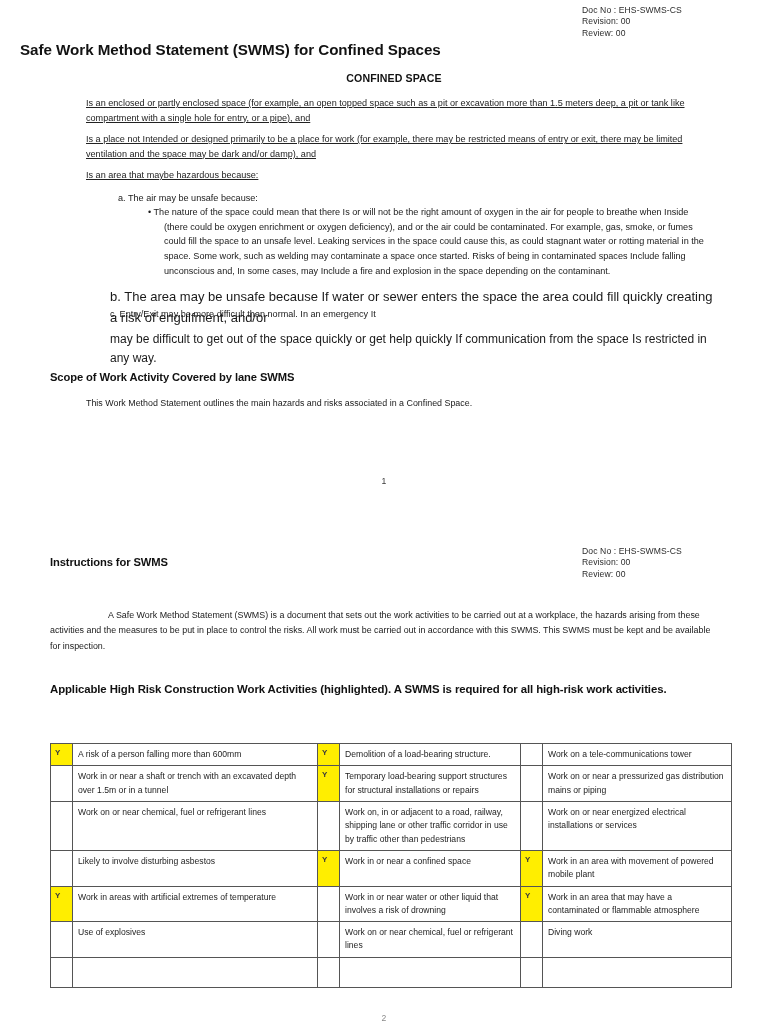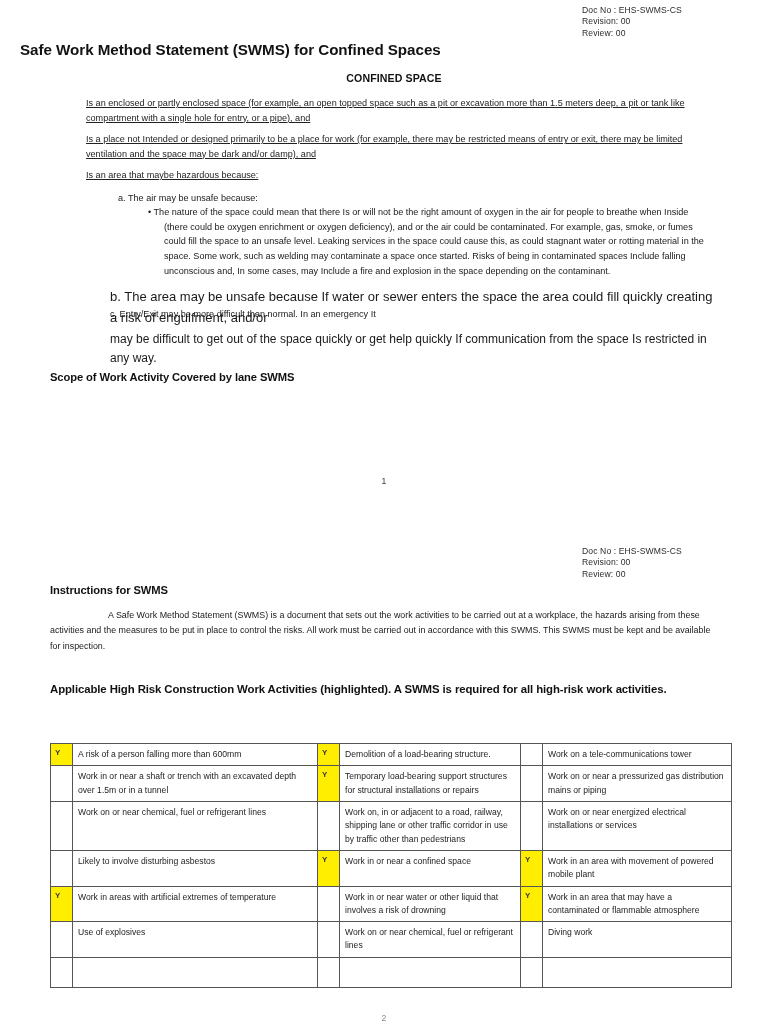--- a/index.html
+++ b/index.html
@@ -121,21 +121,21 @@
 
   
   .sec-h {
     position: absolute;
     font-weight: bold;
     color: #111;
     font-size: 11.2px;
     letter-spacing: -.1px;
   }
   .sec-scope   { left: 50px; top: 371px; }
-  .sec-instr   { left: 50px; top: 584px; text-align: right; }
+  .sec-instr   { left: 50px; top: 556px; text-align: right; }
   .sec-applic  {
     left: 50px; top: 681px; width: 660px;
     font-size: 11.4px; line-height: 1.45;
   }
 
   .scope-body {
     position: absolute;
     left: 86px; top: 396px; width: 620px;
     font-size: 8.9px; line-height: 1.6;
   }
@@ -208,20 +208,21 @@
 
   <div class="list-a">a.   The air may be unsafe because:</div>
   <div class="bullet-block">
     <div class="lead">• The nature of the space could mean that there Is or will not be the right amount of oxygen in the air for people to breathe when Inside (there could be oxygen enrichment or oxygen deficiency), and or the air could be contaminated. For example, gas, smoke, or fumes could fill the space to an unsafe level. Leaking services in the space could cause this, as could stagnant water or rotting material in the space. Some work, such as welding may contaminate a space once started. Risks of being in contaminated spaces Include falling unconscious and, In some cases, may Include a fire and explosion in the space depending on the contaminant.</div>
   </div>
   <div class="list-b">b.  The area may be unsafe because If water or sewer enters the space the area could fill quickly creating a risk of engulfment, and/or</div>
   <div class="list-c">c.    Entry/Exit may be more difficult than normal. In an emergency It</div>
   <div class="p-tail">may be difficult to get out of the space quickly or get help quickly If communication from the space Is restricted in any way.</div>
 
   <div class="sec-h sec-scope">Scope of Work Activity Covered by lane SWMS</div>
+  <div class="scope-body">This Work Method Statement outlines the main hazards and risks associated in a Confined Space.</div>
 
   <div class="page-num page-num-1">1</div>
 
   <div class="doc-meta doc-meta-2">
     <span class="ln">Doc No : EHS-SWMS-CS</span>
     <span class="ln">Revision: 00</span>
     <span class="ln">Review: 00</span>
   </div>
 
   <div class="sec-h sec-instr">Instructions for SWMS</div>

